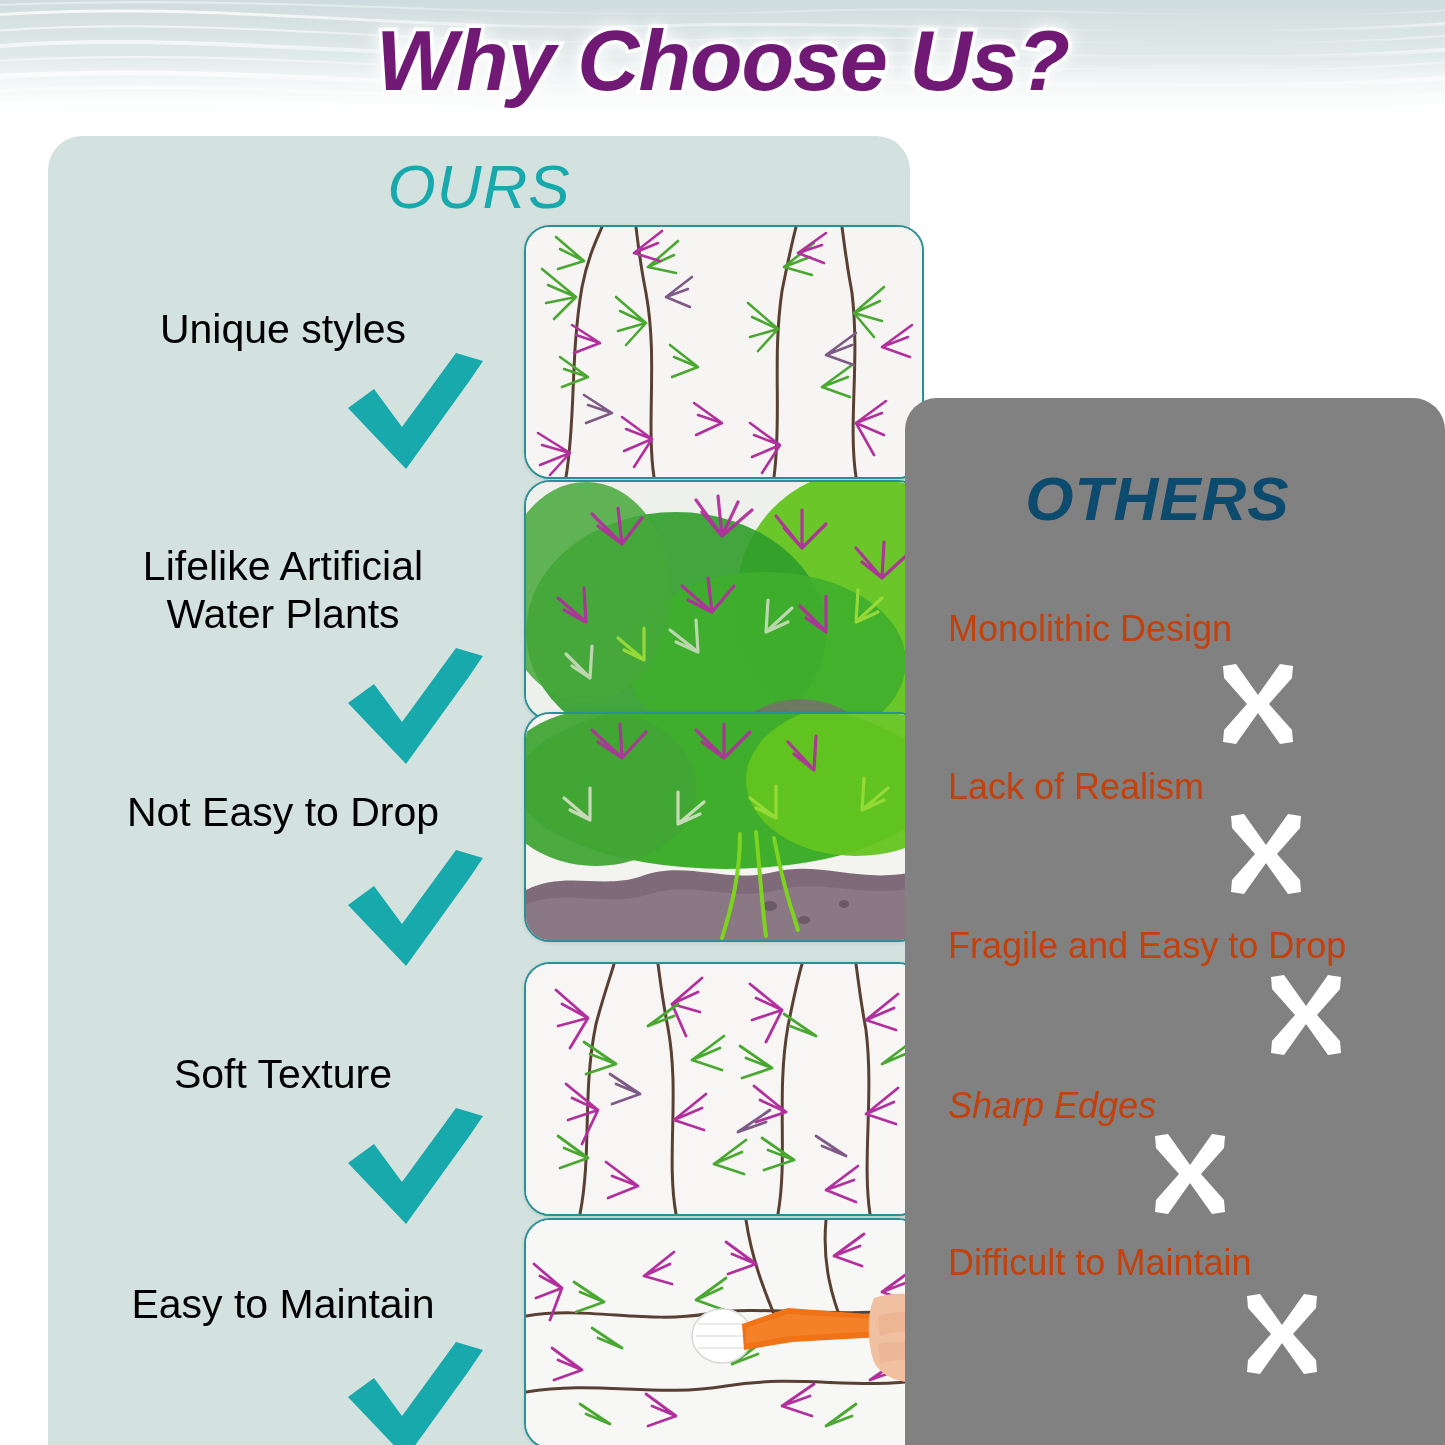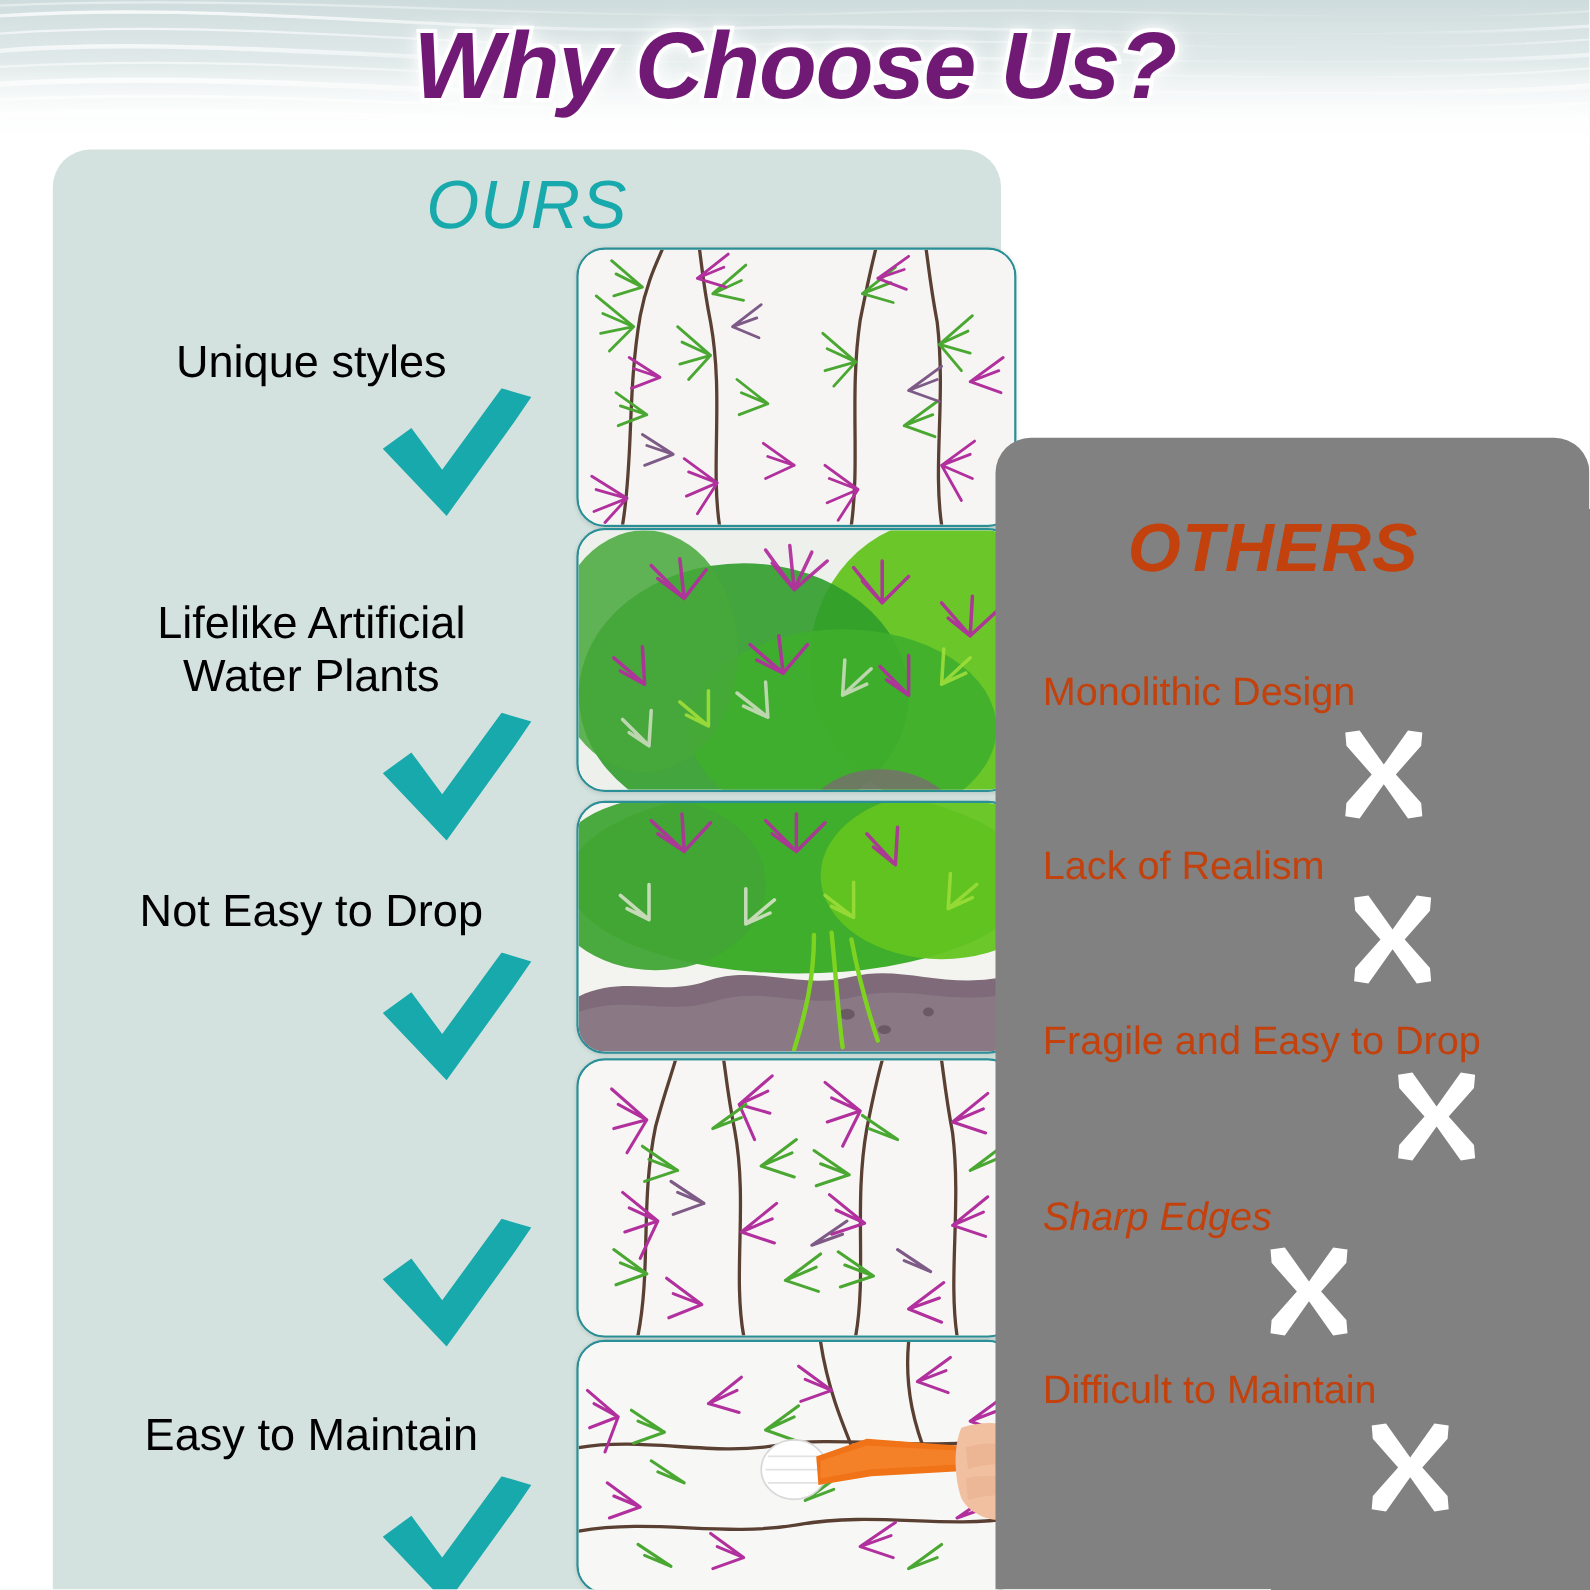--- a/index.html
+++ b/index.html
@@ -101,21 +101,21 @@
     position: absolute;
     left: 905px;
     top: 462px;
     width: 505px;
     text-align: center;
     font-size: 62px;
     line-height: 74px;
     font-weight: bold;
     font-style: italic;
     letter-spacing: 1px;
-    color: #c2410c;
+    color: #0c4a6e;
   }
 
   
   .ours-row {
     position: absolute;
     left: 48px;
     width: 862px;
   }
   .ours-label {
     position: absolute;
@@ -278,21 +278,21 @@
           <g stroke="#9ede3a" opacity="0.9">
             <path d="M330,140 L356,116 M330,140 L352,130 M330,140 L332,108"></path>
             <path d="M118,178 L92,156 M118,178 L98,168 M118,178 L118,146"></path>
           </g>
         </g>
         <path d="M220,236 C250,210 300,212 330,236 Z" fill="#7c6a74" opacity="0.75"></path>
       </svg>
     </div>
   </div>
 
-  <div class="ours-row" style="top:728px;height:226px;">
+  <div class="ours-row" style="top:712px;height:226px;">
     <div class="ours-label" style="top:76px;">Not Easy to Drop</div>
     <div class="ours-check" style="left:296px;top:138px;">
       <svg viewBox="0 0 140 120">
         <path d="M4,55 L30,36 L58,74 L112,0 L139,8 L124,30 L62,116 Z" fill="#17a9ab"></path>
       </svg>
     </div>
     <div class="ours-photo" style="top:0px;height:226px;">
       <svg viewBox="0 0 396 226" preserveAspectRatio="none">
         <rect width="396" height="226" fill="#f3f3ef"></rect>
         <ellipse cx="200" cy="70" rx="210" ry="85" fill="#3fae2c"></ellipse>
@@ -323,20 +323,21 @@
         <g fill="none" stroke="#7ed320" stroke-width="4" stroke-linecap="round">
           <path d="M214,120 C214,160 206,192 196,224"></path>
           <path d="M230,118 C234,158 236,192 240,222"></path>
           <path d="M248,124 C254,156 262,186 272,216"></path>
         </g>
       </svg>
     </div>
   </div>
 
   <div class="ours-row" style="top:962px;height:250px;">
+    <div class="ours-label" style="top:88px;">Soft Texture</div>
     <div class="ours-check" style="left:296px;top:146px;">
       <svg viewBox="0 0 140 120">
         <path d="M4,55 L30,36 L58,74 L112,0 L139,8 L124,30 L62,116 Z" fill="#17a9ab"></path>
       </svg>
     </div>
     <div class="ours-photo" style="top:0px;height:250px;">
       <svg viewBox="0 0 396 250" preserveAspectRatio="none">
         <rect width="396" height="250" fill="#f7f6f4"></rect>
         <g stroke="#5a3f33" stroke-width="3" fill="none" stroke-linecap="round">
           <path d="M54,250 C66,188 56,128 70,60 C78,30 84,14 88,0"></path>

